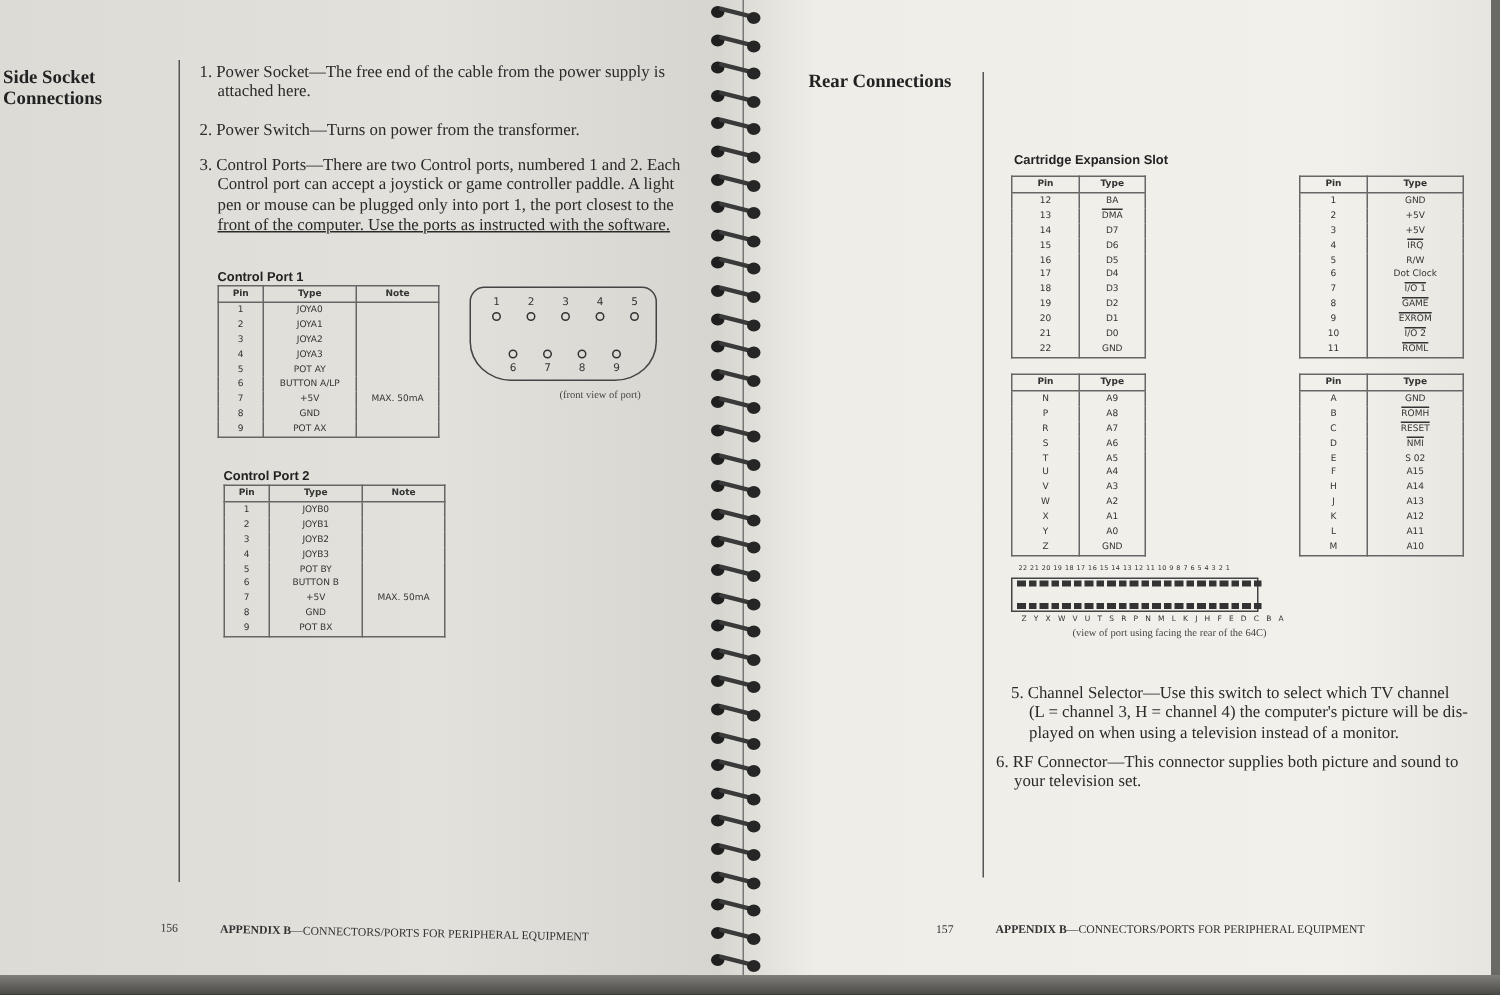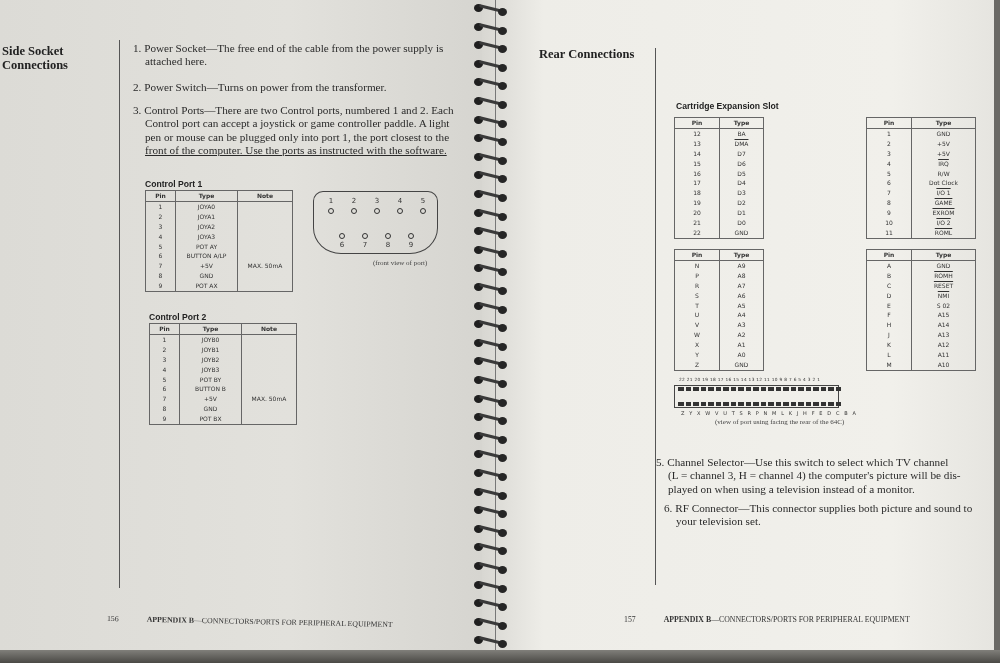--- a/index.html
+++ b/index.html
@@ -482,21 +482,21 @@
       <div class="contact"></div>
       <div class="contact"></div>
       <div class="contact"></div>
       <div class="contact"></div>
       <div class="contact"></div>
       <div class="contact"></div>
     </div>
   <div class="edge-nums" style="left:199px; top:410px; font-size:5px; letter-spacing:1.6px;">Z Y X W V U T S R P N M L K J H F E D C B A</div>
   <div class="caption" style="left:207px; top:418px;">(view of port using facing the rear of the 64C)</div>
 
-  <div class="para" style="left:174px; top:456px; width:320px;">
+  <div class="para" style="left:192px; top:456px; width:320px;">
     <div>5. Channel Selector—Use this switch to select which TV channel</div>
     <div style="padding-left:12px;">(L = channel 3, H = channel 4) the computer's picture will be dis-</div>
     <div style="padding-left:12px;">played on when using a television instead of a monitor.</div>
   </div>
   <div class="para" style="left:182px; top:502px; width:320px;">
     <div>6. RF Connector—This connector supplies both picture and sound to</div>
     <div style="padding-left:12px;">your television set.</div>
   </div>
 
   <div class="footer" style="left:142px; top:615px;">

